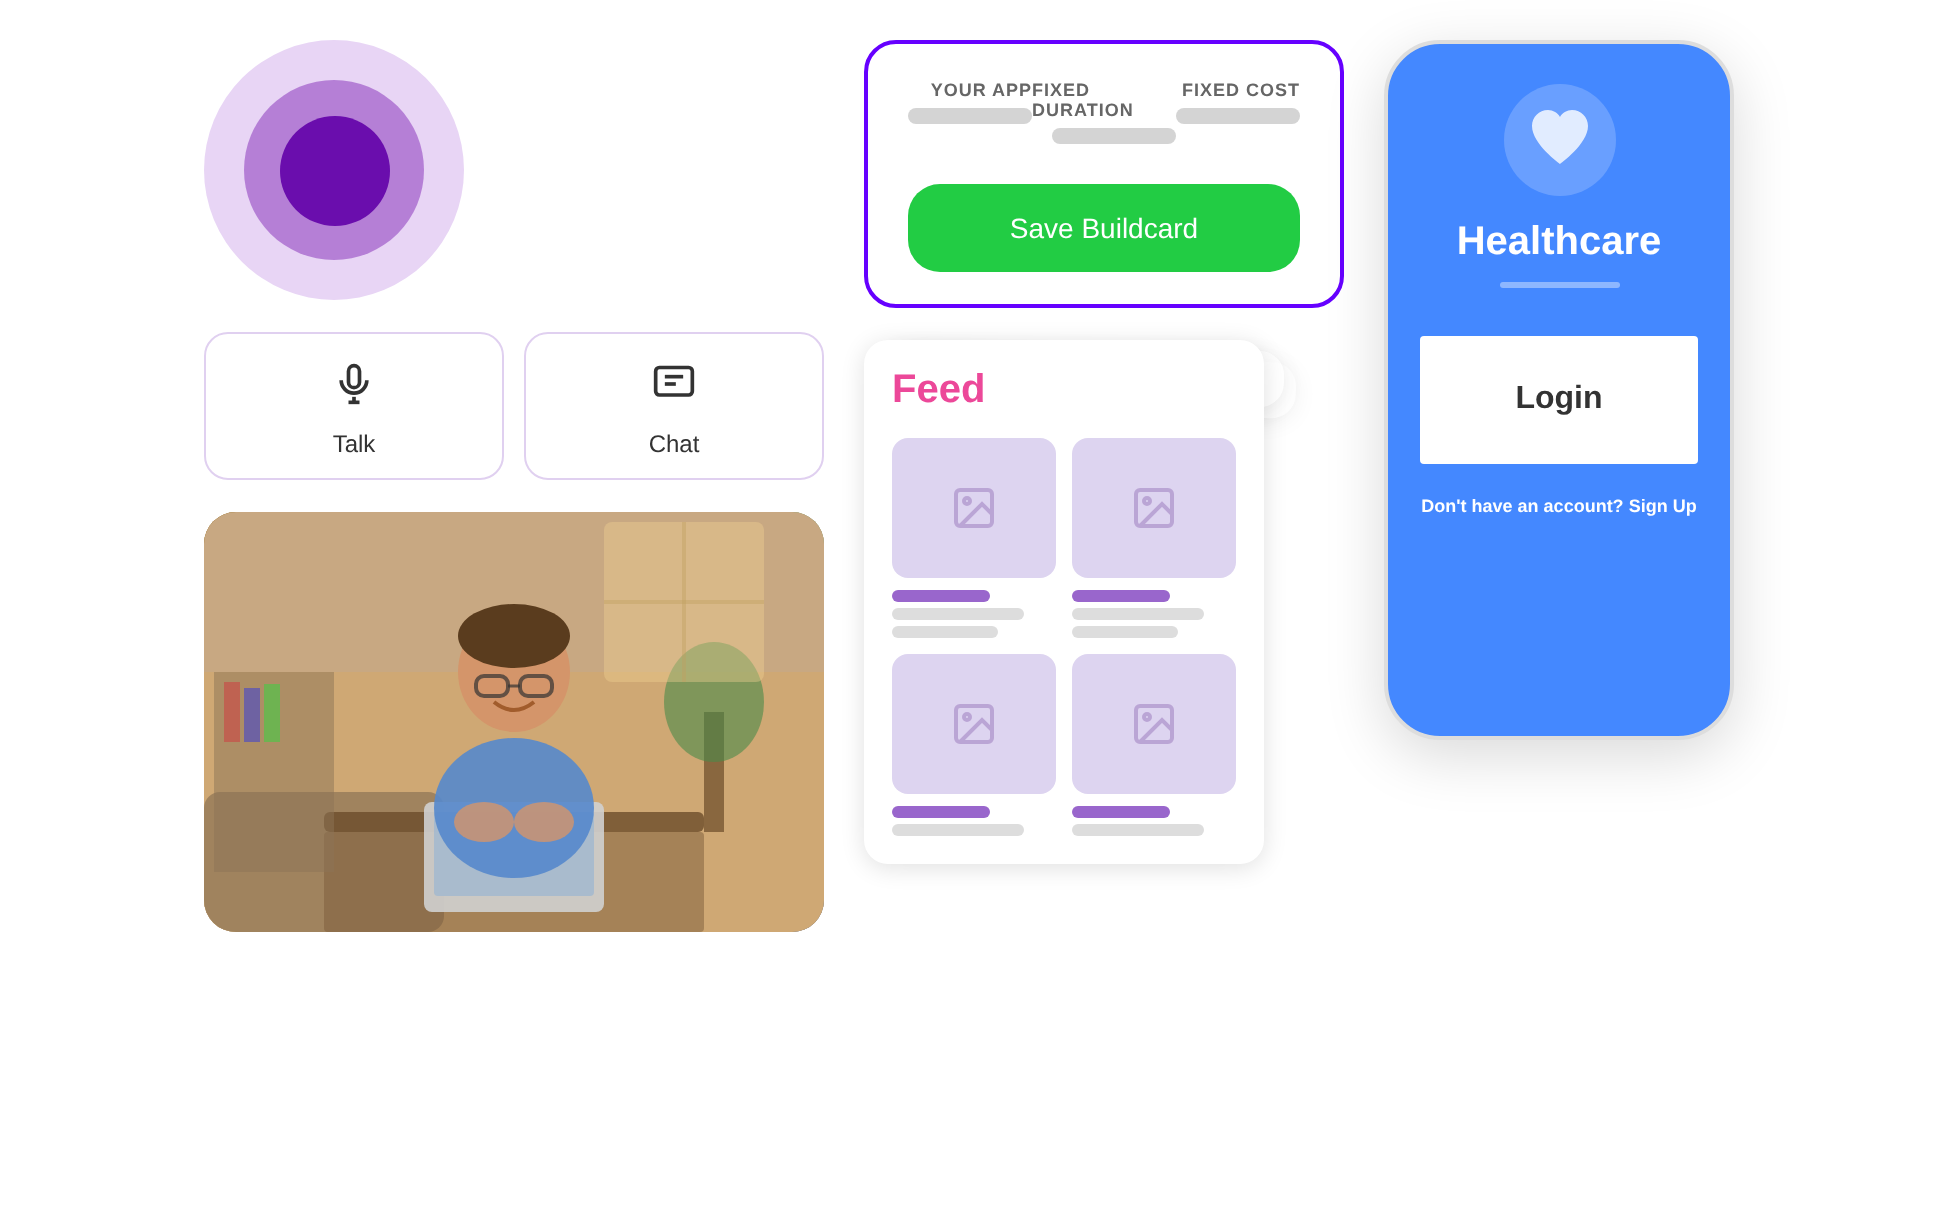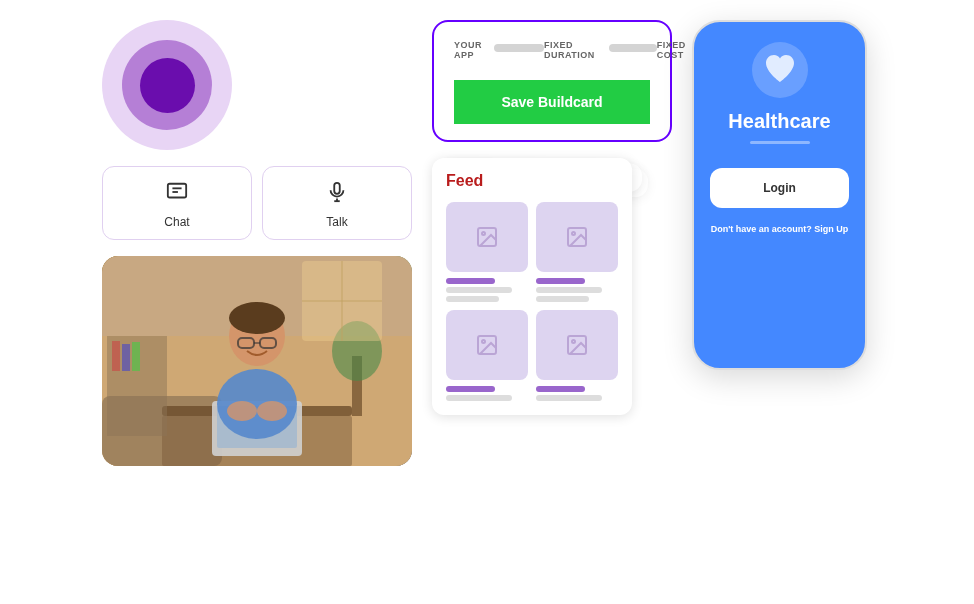--- a/index.html
+++ b/index.html
@@ -133,33 +133,35 @@
       text-transform: uppercase;
     }
     .bc-bar {
       height: 8px;
       border-radius: 4px;
       background: #d4d4d4;
       margin-top: 4px;
     }
     .bc-col {
       display: flex;
+      flex-direction: column;
+      align-items: flex-end;
     }
     .bc-col:nth-child(1) .bc-bar { width: 62px; }
     .bc-col:nth-child(2) .bc-bar { width: 62px; }
     .bc-col:nth-child(3) .bc-bar { width: 62px; }
 
     .save-buildcard-btn {
       width: 100%;
       background: #22cc44;
       border: none;
-      border-radius: 0;
+      border-radius: 16px;
       padding: 14px;
       font-size: 14px;
-      font-weight: 700;
+      font-weight: 400;
       color: #fff;
       cursor: pointer;
       margin-top: 12px;
     }
 
     
     .feed-stack {
       position: relative;
       width: 220px;
       height: 310px;
@@ -186,23 +188,23 @@
       transform: rotate(1deg);
       opacity: 0.7;
     }
     .feed-card-main {
       top: 0;
       left: 0;
       z-index: 3;
       transform: rotate(0deg);
     }
     .feed-title {
-      font-size: 16px;
+      font-size: 20px;
       font-weight: 700;
-      color: #b91c1c;
+      color: #ec4899;
       margin-bottom: 12px;
     }
     .feed-grid {
       display: grid;
       grid-template-columns: 1fr 1fr;
       gap: 8px;
     }
     .feed-img-placeholder {
       background: #ddd4f0;
       border-radius: 8px;
@@ -288,23 +290,23 @@
     .health-divider {
       width: 60px;
       height: 3px;
       background: rgba(255,255,255,0.4);
       border-radius: 2px;
       margin-bottom: 24px;
     }
 
     .phone-btn {
       width: 100%;
-      padding: 13px;
-      border-radius: 12px;
-      font-size: 12px;
+      padding: 23px;
+      border-radius: 2px;
+      font-size: 16px;
       font-weight: 600;
       text-align: center;
       cursor: pointer;
       margin-bottom: 8px;
     }
     .phone-btn-login {
       background: #fff;
       color: #333;
       border: none;
     }
@@ -332,40 +334,40 @@
 
   <div class="left-col">
 
     <div class="logo-circle">
       <div class="circle-mid">
         <div class="circle-inner"></div>
       </div>
     </div>
 
     <div class="action-buttons">
-      <button class="action-btn">
-        <div class="btn-icon">
-          <svg width="22" height="22" viewBox="0 0 24 24" fill="none" stroke="#333" stroke-width="2">
-            <rect x="2" y="3" width="20" height="15" rx="2"></rect>
-            <line x1="7" y1="8" x2="17" y2="8"></line>
-            <line x1="7" y1="12" x2="13" y2="12"></line>
-          </svg>
-        </div>
-        <span class="btn-label">Chat</span>
-      </button>
       <button class="action-btn">
         <div class="btn-icon">
           <svg width="22" height="22" viewBox="0 0 24 24" fill="none" stroke="#333" stroke-width="2">
             <rect x="9" y="2" width="6" height="12" rx="3"></rect>
             <path d="M5 10a7 7 0 0 0 14 0"></path>
             <line x1="12" y1="19" x2="12" y2="22"></line>
             <line x1="9" y1="22" x2="15" y2="22"></line>
           </svg>
         </div>
         <span class="btn-label">Talk</span>
+      </button>
+      <button class="action-btn">
+        <div class="btn-icon">
+          <svg width="22" height="22" viewBox="0 0 24 24" fill="none" stroke="#333" stroke-width="2">
+            <rect x="2" y="3" width="20" height="15" rx="2"></rect>
+            <line x1="7" y1="8" x2="17" y2="8"></line>
+            <line x1="7" y1="12" x2="13" y2="12"></line>
+          </svg>
+        </div>
+        <span class="btn-label">Chat</span>
       </button>
     </div>
 
     <div class="photo-card">
       <div class="photo-placeholder">
 
         <svg width="310" height="210" viewBox="0 0 310 210" xmlns="http://www.w3.org/2000/svg">
 
           <rect width="310" height="210" fill="#c8a882"></rect>
 

